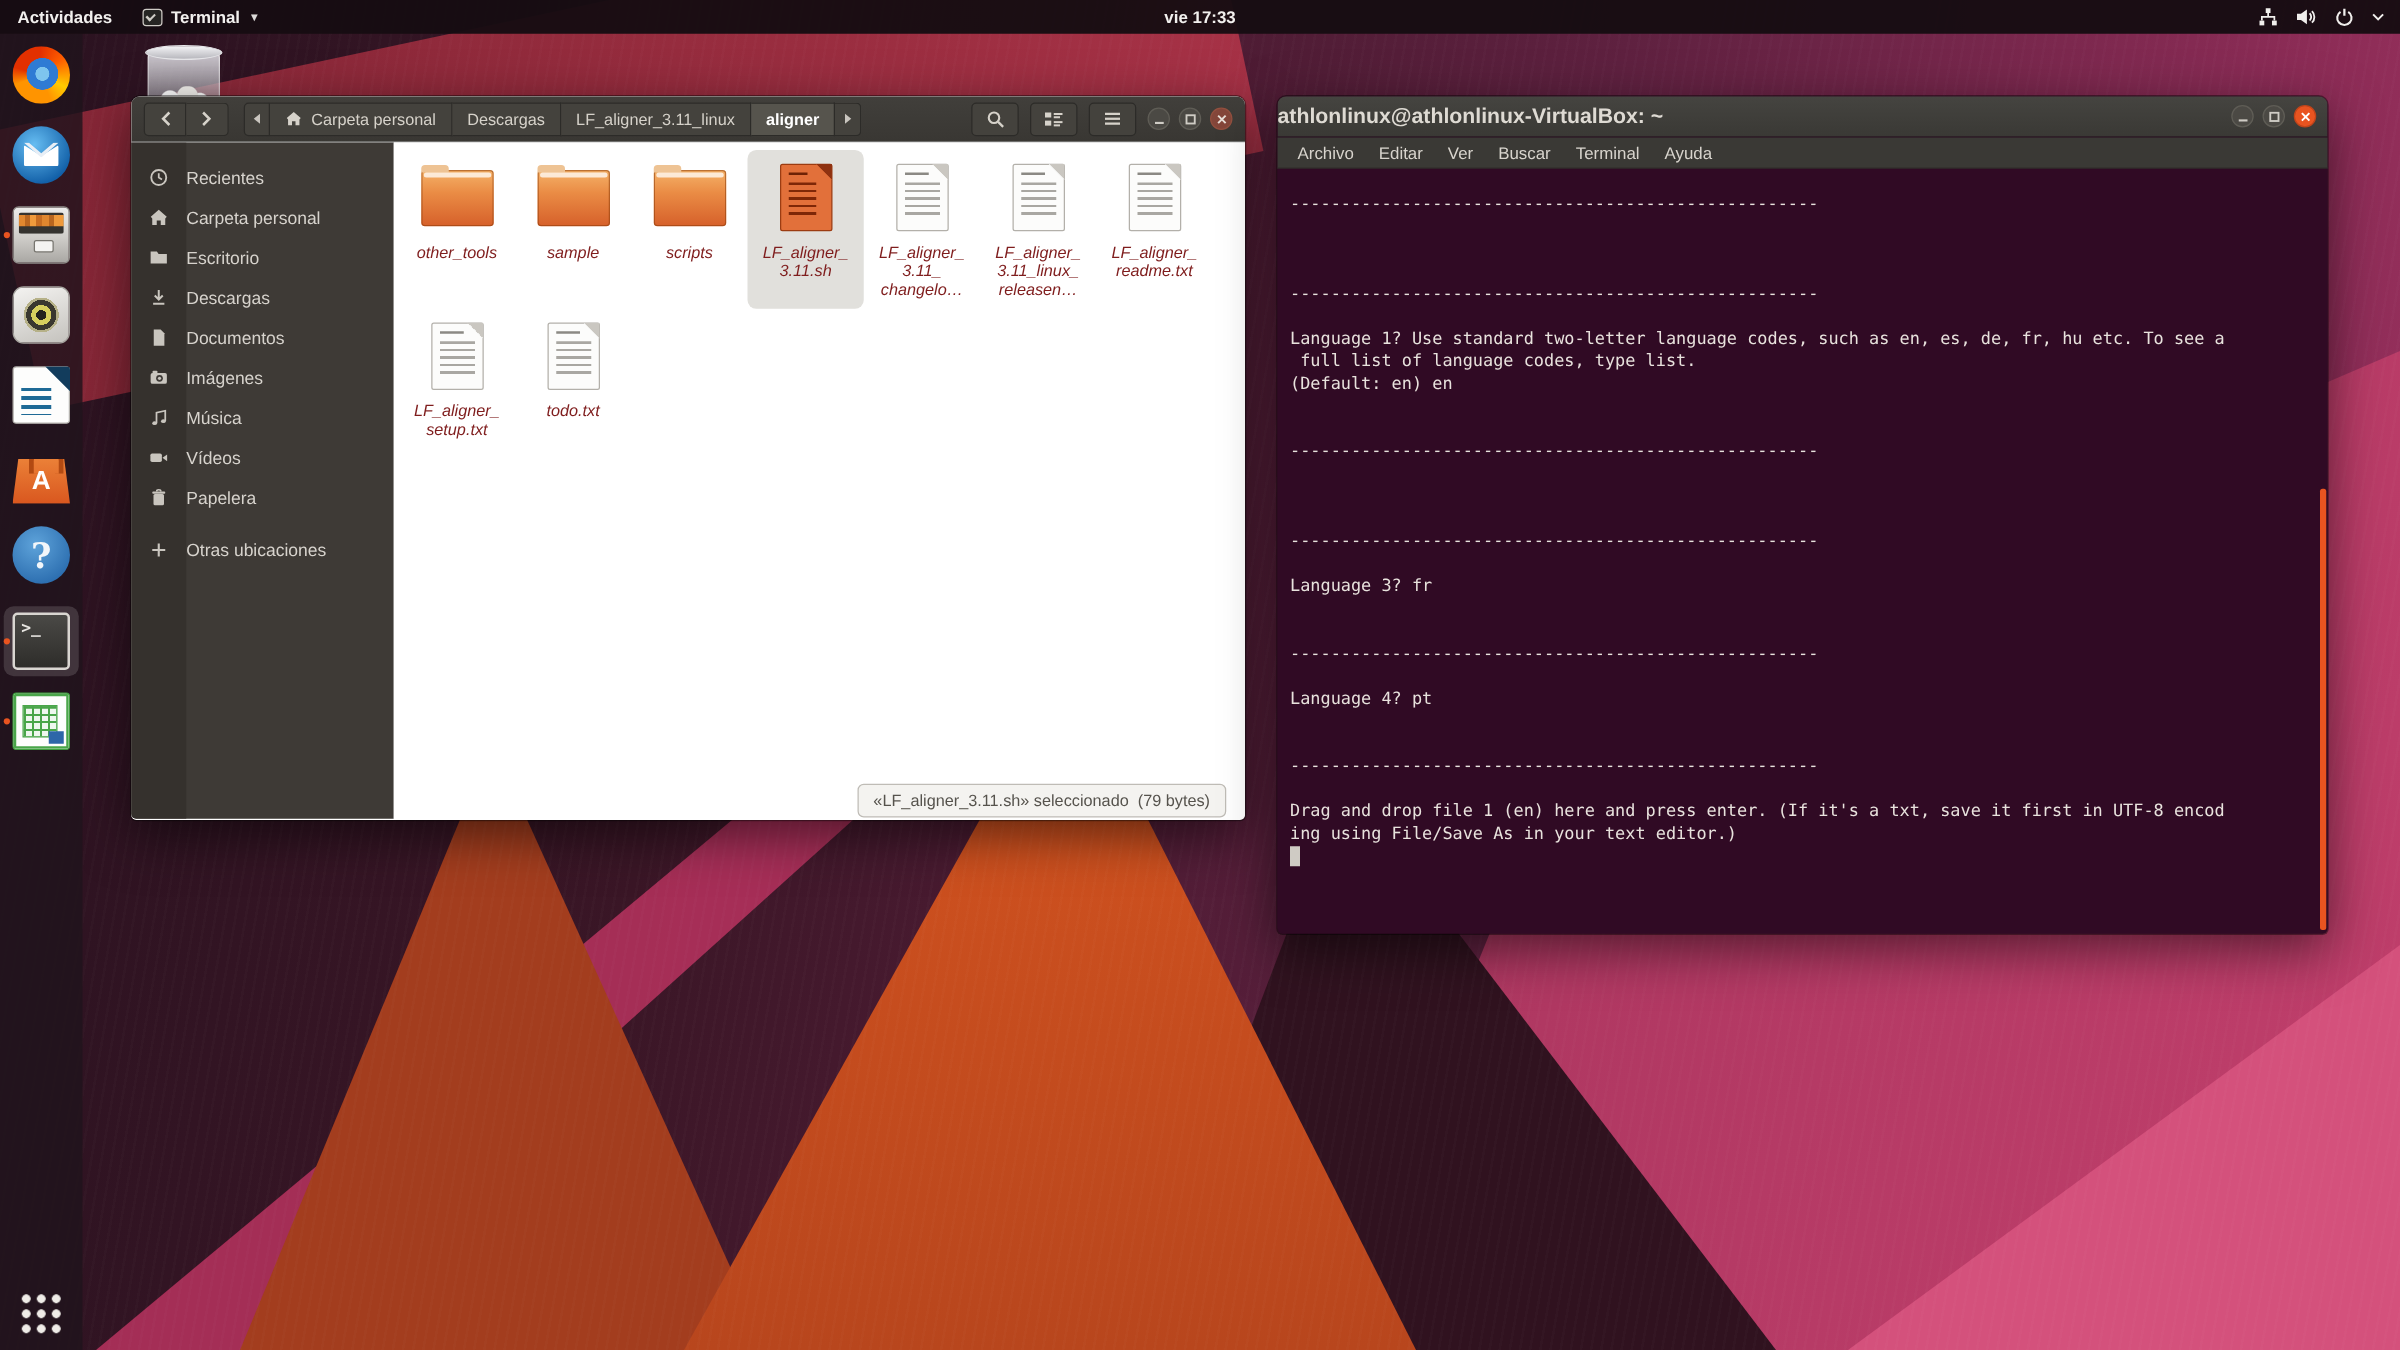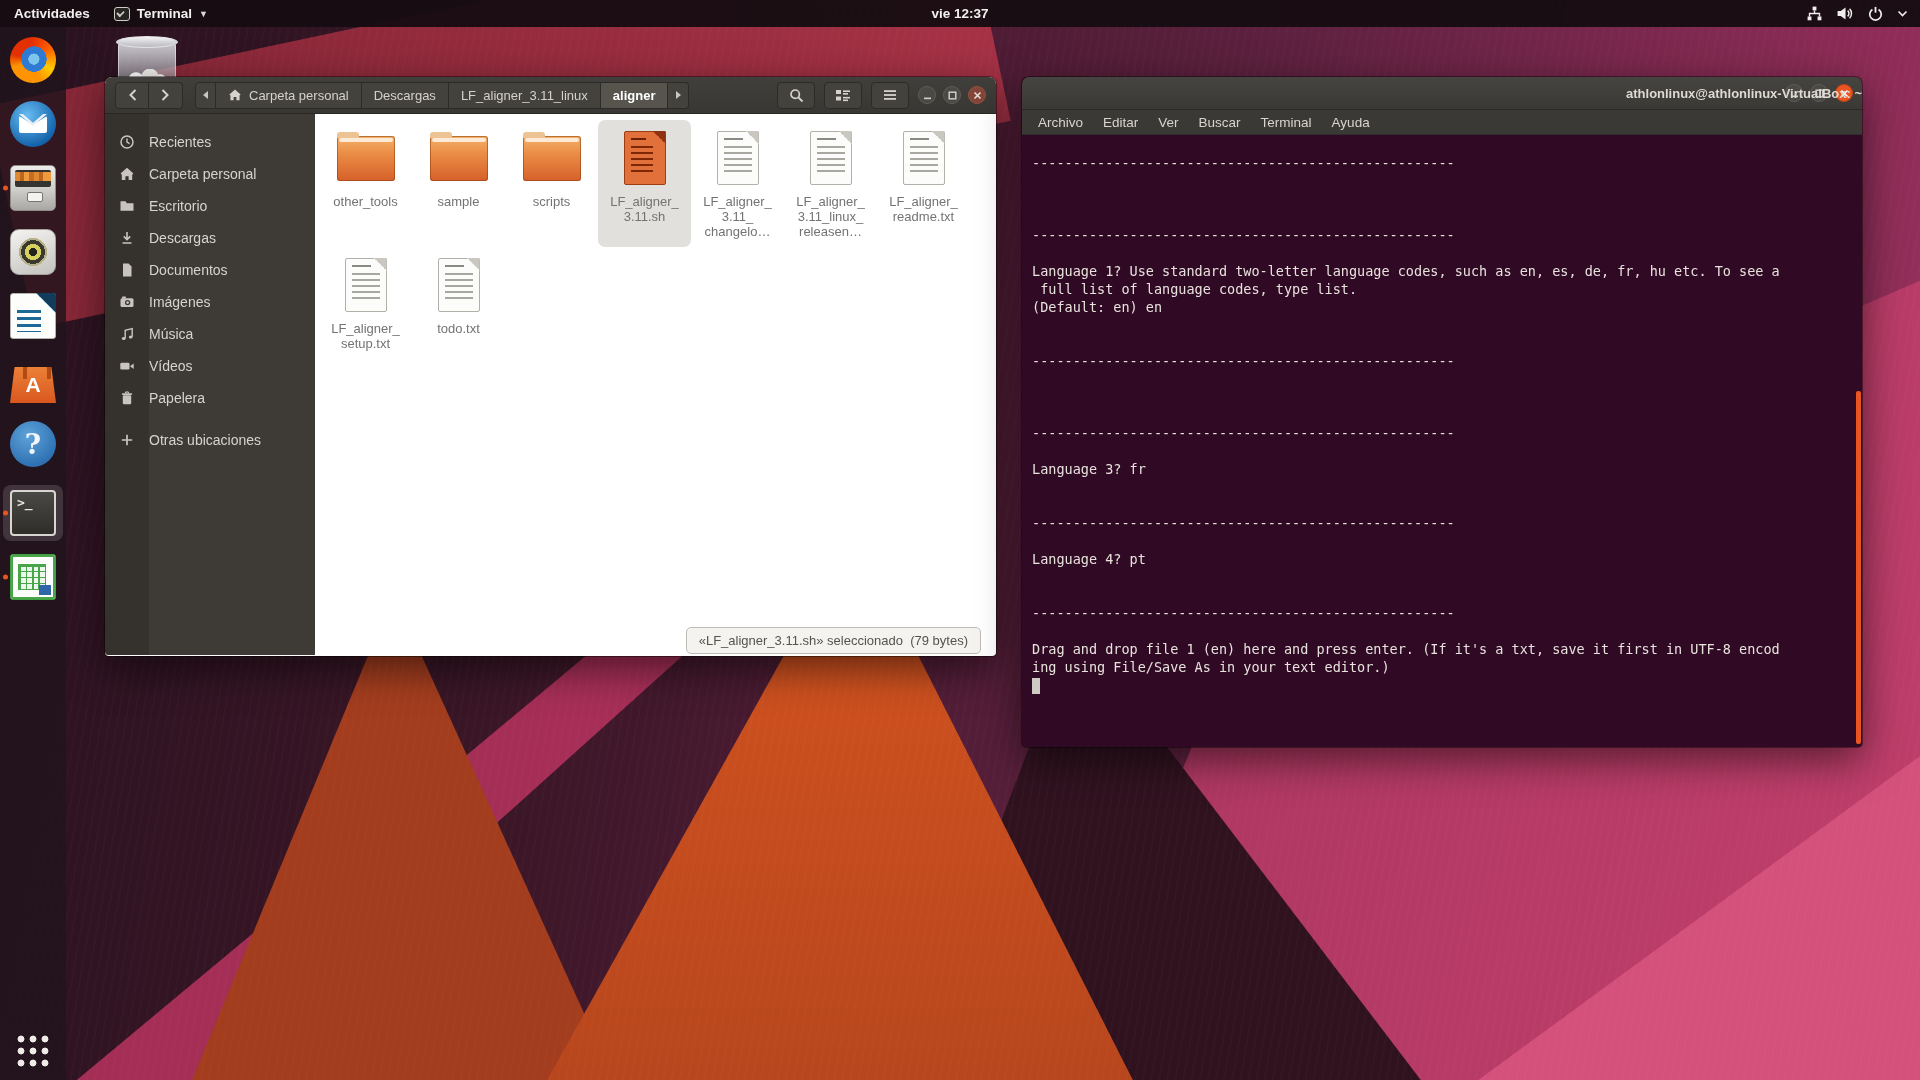--- a/index.html
+++ b/index.html
@@ -147,29 +147,29 @@
   .page-ic { width:42px; height:54px; position:relative; background:#fcfcfb; border:1px solid #b3b0aa; border-radius:2px; }
   .page-ic .fold { position:absolute; right:-1px; top:-1px; width:13px; height:13px;
     background:linear-gradient(225deg,#cac7c1 50%,#ececea 50%); clip-path:polygon(0 0,100% 0,100% 100%); }
   .page-ic .lines { position:absolute; left:6px; right:6px; top:14px; height:30px;
     background:repeating-linear-gradient(180deg,#a9a7a2 0 2px,transparent 2px 6px); }
   .page-ic .lines::before { content:""; position:absolute; left:0; top:-8px; width:70%; height:2px; background:#8b8984; }
   .page-ic.script { background:#e2703a; border-color:#9c3c12; }
   .page-ic.script .fold { background:linear-gradient(225deg,#8f3210 50%,#c85a28 50%); }
   .page-ic.script .lines { background:repeating-linear-gradient(180deg,#7e2707 0 2px,transparent 2px 6px); width:55%; right:auto; }
   .page-ic.script .lines::before { background:#6e2205; }
-  .flabel { margin-top:5px; font-size:13px; line-height:15px; color:#737373; text-align:center; }
+  .flabel { margin-top:5px; font-size:13px; line-height:15px; color:#7f1d1d; text-align:center;font-style:italic; }
   .status-bubble { position:absolute; right:15px; bottom:1px; height:27px; display:flex; align-items:center;
     background:#f4f3f0; border:1px solid #bfbcb6; border-radius:5px; padding:0 12px; font-size:13px; color:#56534d; white-space:pre; }
 
   
   .term-window { left:1022px; top:77px; width:840px; height:670px; z-index:20; background:#300a24; }
   .titlebar { height:33px; background:linear-gradient(180deg,#454440,#3a3935); border-bottom:1px solid #2b2a27;
     border-radius:7px 7px 0 0; display:flex; align-items:center; padding:0 9px; position:relative; }
-  .titlebar .title { position:absolute; left:0; right:0; text-align:right; font-size:13px; font-weight:bold; color:#dedad3; }
+  .titlebar .title { position:absolute; left:0; right:0; text-align:left; font-size:17px; font-weight:bold; color:#dedad3; }
   .menubar { height:25px; background:#3a3935; border-bottom:1px solid #2e2d29; display:flex; align-items:center; padding-left:6px; }
   .menu-item { color:#d8d4cd; font-size:13.5px; padding:0 10px; }
   .term-body { position:relative; height:611px; background:#300a24; border-radius:0 0 4px 4px;
     font-family:"DejaVu Sans Mono",monospace; font-size:13.5px; color:#e8e2dd; padding:2px 4px 0 10px; overflow:hidden; }
   .tline { height:18px; white-space:pre; }
   .cursor { display:inline-block; width:8px; height:16px; background:#cfcbc4; vertical-align:middle; }
   .term-scrollbar { position:absolute; right:1px; top:256px; width:5px; height:353px; background:#e95420; border-radius:2px; }
 </style>
 </head>
 <body>
@@ -542,21 +542,21 @@
 
 <div class="topbar">
   <div class="tb-left">
     <div class="tb-activities">Actividades</div>
     <div class="tb-appmenu">
       <span class="mini-term"></span>
       <span>Terminal</span>
       <span class="tb-caret">▼</span>
     </div>
   </div>
-  <div class="tb-clock">vie 12:37</div>
+  <div class="tb-clock">vie 17:33</div>
   <div class="tb-right">
     <svg width="17" height="17" viewBox="0 0 16 16">
       <rect x="6.2" y="1.5" width="3.6" height="3.6" fill="#f0eeec"></rect>
         <rect x="1.5" y="10.8" width="3.6" height="3.6" fill="#f0eeec"></rect>
         <rect x="10.9" y="10.8" width="3.6" height="3.6" fill="#f0eeec"></rect>
       <path d="M8 5.1v2.9 M3.3 10.8V8h9.4v2.8" stroke="#f0eeec" stroke-width="1.3" fill="none"></path>
       </svg>
     <svg width="18" height="17" viewBox="0 0 17 16">
       <path d="M1.5 5.7v4.6h3L9 13.6V2.4L4.5 5.7z" fill="#f0eeec"></path>
       <path d="M11 5.3a3.6 3.6 0 010 5.4 M12.8 3.6a6.2 6.2 0 010 8.8" stroke="#f0eeec" stroke-width="1.4" fill="none"></path>

